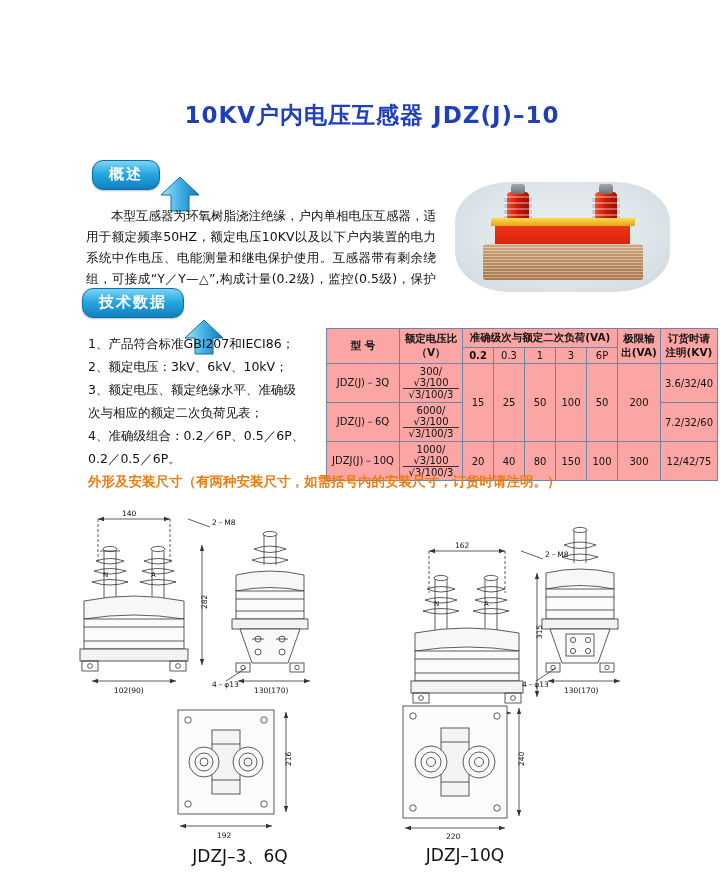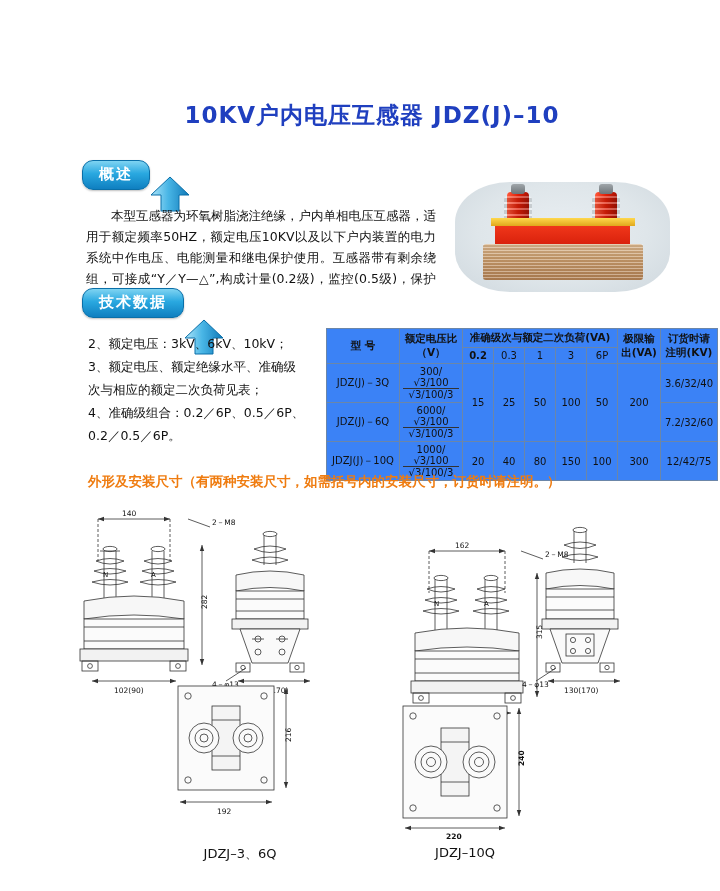--- a/index.html
+++ b/index.html
@@ -100,21 +100,21 @@
     position:absolute;
     font-size:12.5px;
     line-height:23px;
     color:#111;
   }
 
   
   .spec-table{
     position:absolute;left:326px;top:328px;
     border-collapse:collapse;
-    background:#3b82f6;
+    background:#fca5a5;
     font-size:10px;
     color:#111;
   }
   .spec-table td,.spec-table th{
     border:1px solid #6b86a8;
     text-align:center;
     vertical-align:middle;
     padding:2px 3px;
     font-weight:normal;
   }
@@ -128,32 +128,32 @@
     position:absolute;left:88px;top:473px;
     color:#ef7c10;
     font-size:13.5px;
     font-weight:bold;
   }
 
   
   .draw{position:absolute;}
   .cap{
     position:absolute;
-    font-size:13px;color:#111;text-align:center;width:160px;
+    font-size:17px;color:#111;text-align:center;width:160px;
   }
   svg{display:block;}
 </style>
 </head>
 <body>
 
 <div class="page">
 
   <div class="title">10KV户内电压互感器  JDZ(J)–10</div>
 
-  <div class="banner" style="left:82px;top:160px;text-align:center;">
+  <div class="banner" style="left:92px;top:160px;text-align:center;">
     <span class="pill">概述</span>
     <span class="arrow">
       <svg class="arrow-svg" width="42" height="40" viewBox="0 0 42 40">
         <defs>
           <linearGradient id="agr1" x1="0" y1="0" x2="1" y2="0">
             <stop offset="0%" stop-color="#aee4f8"></stop>
             <stop offset="45%" stop-color="#49b6e6"></stop>
             <stop offset="100%" stop-color="#1079b8"></stop>
           </linearGradient>
         </defs>
@@ -177,20 +177,21 @@
   <div class="banner" style="left:82px;top:288px;align-items:flex-end;">
     <span class="pill">技术数据</span>
     <span class="arrow">
       <svg class="arrow-svg" width="42" height="40" viewBox="0 0 42 40">
         <path d="M20 2 L39 20 L29 20 L29 36 L11 36 L11 20 L1 20 Z" fill="url(#agr1)" stroke="#0a6fa8" stroke-width="1"></path>
       </svg>
     </span>
   </div>
 
   <div class="list" style="left:88px;top:332px;width:240px;">
+    <div>1、产品符合标准GBI207和IECI86；</div>
     <div>2、额定电压：3kV、6kV、10kV；</div>
     <div>3、额定电压、额定绝缘水平、准确级</div>
     <div>次与相应的额定二次负荷见表；</div>
     <div>4、准确级组合：0.2／6P、0.5／6P、</div>
     <div>0.2／0.5／6P。</div>
   </div>
 
   <table class="spec-table">
     <tbody>
         <tr>
@@ -432,21 +433,21 @@
         <path d="M28 176 l6 -2.2 v4.4 z" fill="#333" stroke="none"></path>
         <path d="M100 176 l-6 -2.2 v4.4 z" fill="#333" stroke="none"></path>
       </g>
       <g font-size="7.5" fill="#111" font-family="DejaVu Sans, sans-serif">
         <text x="44" y="188">130(170)</text>
         <text x="2" y="182">4－φ13</text>
       </g>
     </svg>
   </div>
 
-  <div class="draw" style="left:160px;top:676px;">
+  <div class="draw" style="left:160px;top:700px;">
     <svg width="160" height="140" viewBox="0 0 160 140">
       <g stroke="#333" fill="none" stroke-width="0.8">
         <rect x="18" y="10" width="96" height="104" fill="#fbfbfb"></rect>
         <circle cx="28" cy="20" r="3.2"></circle>
           <circle cx="104" cy="20" r="3.2"></circle>
         <circle cx="28" cy="104" r="3.2"></circle>
           <circle cx="104" cy="104" r="3.2"></circle>
         <rect x="52" y="30" width="28" height="64" fill="#f4f4f4"></rect>
         <line x1="52" y1="44" x2="80" y2="44"></line>
         <line x1="52" y1="80" x2="80" y2="80"></line>
@@ -465,21 +466,21 @@
         <path d="M112 126 l-6 -2.2 v4.4 z" fill="#333" stroke="none"></path>
       </g>
       <g font-size="7.5" fill="#111" font-family="DejaVu Sans, sans-serif">
         <text x="131" y="66" transform="rotate(-90 131 66)">216</text>
         <text x="57" y="138">192</text>
       </g>
     </svg>
   </div>
   <div class="cap" style="left:160px;top:845px;">JDZJ–3、6Q</div>
 
-  <div class="draw" style="left:385px;top:700px;font-weight:bold;">
+  <div class="draw" style="left:385px;top:700px;">
     <svg width="170" height="140" viewBox="0 0 170 140">
       <g stroke="#333" fill="none" stroke-width="0.8">
         <rect x="18" y="6" width="104" height="112" fill="#fbfbfb"></rect>
         <circle cx="28" cy="16" r="3.2"></circle>
           <circle cx="112" cy="16" r="3.2"></circle>
         <circle cx="28" cy="108" r="3.2"></circle>
           <circle cx="112" cy="108" r="3.2"></circle>
         <rect x="56" y="28" width="28" height="68" fill="#f4f4f4"></rect>
         <line x1="56" y1="42" x2="84" y2="42"></line>
         <line x1="56" y1="82" x2="84" y2="82"></line>

